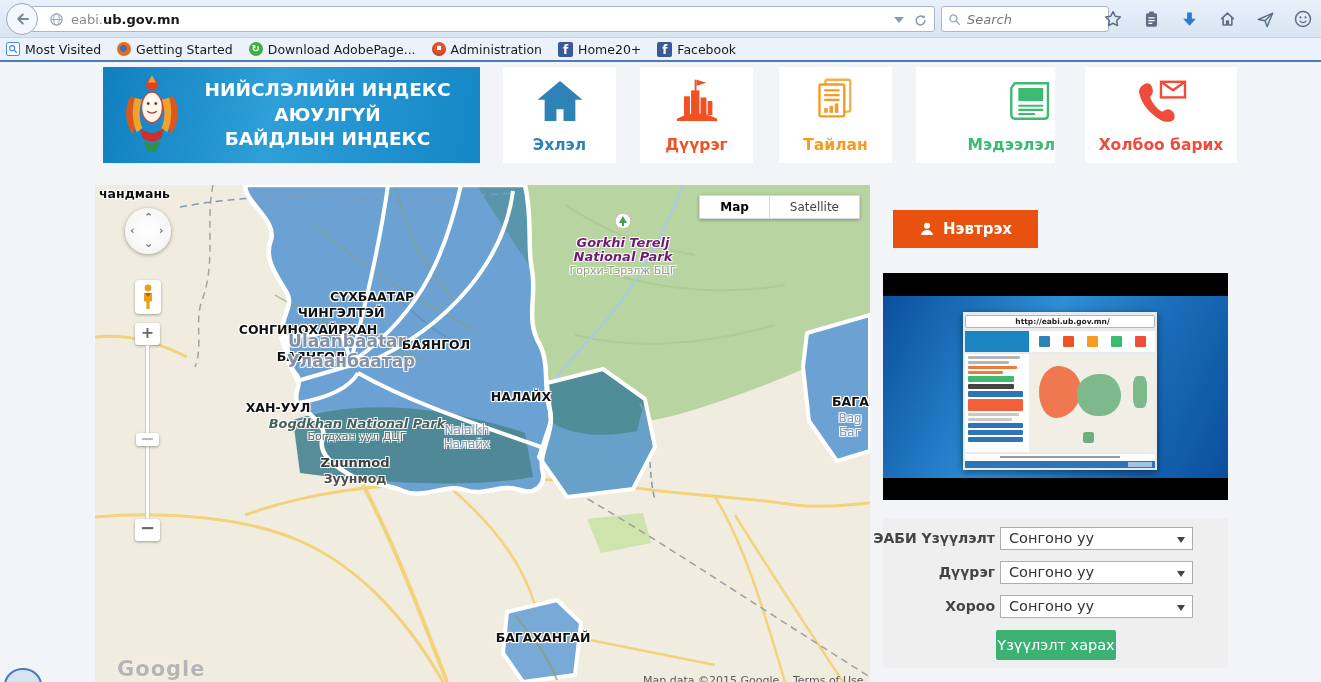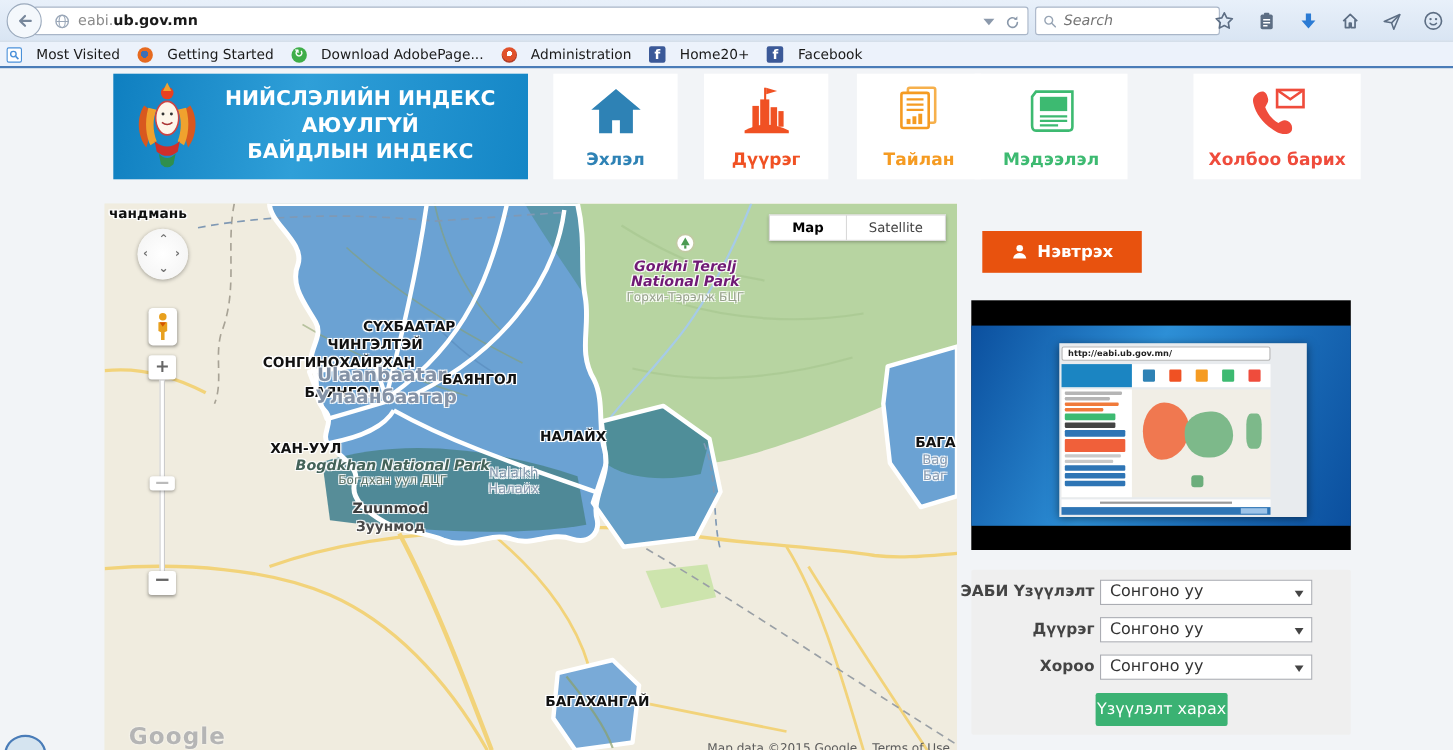--- a/index.html
+++ b/index.html
@@ -20,21 +20,21 @@
   .search-box { position:absolute; left:941px; top:6px; width:168px; height:26px; background:#fff;
     border:1px solid #a9b6c8; border-radius:3px; display:flex; align-items:center; padding:0 6px; gap:6px; }
   .search-box input { border:none; outline:none; width:120px; font-size:13px; font-style:italic; color:#666;
     font-family:"DejaVu Sans","Liberation Sans",sans-serif; background:transparent; }
   .chrome-icons { position:absolute; right:6px; top:0; height:38px; display:flex; align-items:center; gap:14px; }
   .ci { width:24px; height:24px; display:flex; align-items:center; justify-content:center; }
 
   
   .bookmarks { position:absolute; left:0; top:38px; width:1321px; height:24px; background:#ecf2fb;
     border-bottom:2px solid #4a7cb8; display:flex; align-items:center; padding-left:6px; gap:16px; }
-  .bm { display:flex; align-items:flex-end; gap:13px; font-size:12.5px; color:#1a1a1a; }
+  .bm { display:flex; align-items:flex-start; gap:5px; font-size:12.5px; color:#1a1a1a; }
   .bm-ic { width:15px; height:15px; display:flex; align-items:center; justify-content:center; }
   .fb-ic { width:15px; height:15px; background:#3b5998; color:#fff; font-weight:bold; font-size:12px;
     display:flex; align-items:flex-end; justify-content:center; border-radius:2px; line-height:14px; }
   .mv-ic { width:14px; height:14px; border:1.5px solid #4a90d9; border-radius:2px; background:#fff;
     display:flex; align-items:center; justify-content:center; }
   .ff-ic { width:14px; height:14px; border-radius:50%; background:radial-gradient(circle at 45% 45%, #3b6fb6 0 30%, #e66a20 31% 75%, #f9a13a 76%); }
   .dl-ic { width:14px; height:14px; border-radius:50%; background:#3fae49; color:#fff; font-size:10px; font-weight:bold;
     display:flex; align-items:center; justify-content:center; }
   .adm-ic { width:14px; height:14px; border-radius:50%;
     background:radial-gradient(circle at 50% 42%, #fff 0 22%, #e0512b 23% 60%, #b3402a 61%); }
@@ -44,21 +44,21 @@
     background:linear-gradient(100deg,#0f7fc0,#2f9fd8 45%,#1486c6); display:flex; align-items:center; }
   .banner-title { color:#fff; font-weight:bold; font-size:18.5px; line-height:1.35; text-align:center; flex:1; padding-right:8px; }
   .emblem { width:62px; height:80px; margin-left:18px; flex:none; }
   .tile { position:absolute; top:67px; height:96px; background:#fff; display:flex; flex-direction:column;
     align-items:center; justify-content:flex-end; padding-bottom:9px; cursor:pointer; }
   .tile svg { position:absolute; top:10px; }
   .tile-label { font-weight:bold; font-size:15.5px; }
   .t1 { left:503px; width:113px; } .t1 .tile-label { color:#2e82b5; }
   .t2 { left:640px; width:113px; } .t2 .tile-label { color:#f05123; }
   .t3 { left:779px; width:113px; } .t3 .tile-label { color:#f59b22; }
-  .t4 { left:886px; width:139px; } .t4 .tile-label { color:#3dba71; }
+  .t4 { left:916px; width:139px;align-items:flex-end; } .t4 .tile-label { color:#3dba71; }
   .t5 { left:1085px; width:152px; } .t5 .tile-label { color:#ef4c3c; }
 
   
   .map { position:absolute; left:95px; top:185px; width:775px; height:497px; overflow:hidden; background:#f0ecdf; }
   .map svg.basemap { position:absolute; left:0; top:0; }
   .mlabel { position:absolute; transform:translateX(-50%); font-size:12.5px; font-weight:bold; color:#111;
     white-space:nowrap; text-shadow:-1px -1px 0 #fff,1px -1px 0 #fff,-1px 1px 0 #fff,1px 1px 0 #fff, 0 0 3px #fff; }
   .mlabel.anchor-left { transform:none; }
   .mplace { position:absolute; transform:translateX(-50%); white-space:nowrap;
     text-shadow:-1px -1px 0 rgba(255,255,255,.85),1px 1px 0 rgba(255,255,255,.85),1px -1px 0 rgba(255,255,255,.85),-1px 1px 0 rgba(255,255,255,.85); }
@@ -93,22 +93,22 @@
   .btn-login { position:absolute; left:893px; top:210px; width:145px; height:38px; background:#e8520e; color:#fff;
     border:none; font-size:15px; font-weight:bold; display:flex; align-items:center; justify-content:center; gap:8px; cursor:pointer;
     font-family:"DejaVu Sans","Liberation Sans",sans-serif; }
   .btn-eabi { position:absolute; left:1057px; top:210px; width:146px; height:38px; background:#3a8ab8; color:#fff;
     border:none; font-size:15px; font-weight:bold; display:flex; align-items:center; justify-content:center; gap:8px; cursor:pointer;
     font-family:"DejaVu Sans","Liberation Sans",sans-serif; }
 
   .video { position:absolute; left:883px; top:273px; width:345px; height:227px; background:#000; cursor:pointer; }
   .vf-blue { position:absolute; left:0; top:23px; width:345px; height:182px;
     background:linear-gradient(115deg,#0b4f9e,#2d8fd6 42%,#1a6cb8 70%,#0b4f9e); }
-  .vf-window { position:absolute; left:80px; top:39px; width:225px; height:158px; background:#e8ebee;
-    box-shadow:0 2px 8px rgba(0,0,0,.5); }
+  .vf-window { position:absolute; left:80px; top:39px; width:194px; height:158px; background:#e8ebee;
+    box-shadow:0 2px 8px rgba(0,0,0,.5);text-align:center; }
   .vf-addr { position:absolute; left:2px; top:3px; width:190px; height:13px; background:#fff; border:1px solid #b5b5b5;
     border-radius:2px; font-size:7.5px; font-weight:bold; color:#222; line-height:11px; padding-left:5px; overflow:hidden; white-space:nowrap; }
   .vf-head { position:absolute; left:2px; top:19px; width:190px; height:21px; background:#fff; display:flex; }
   .vf-logo { width:64px; height:21px; background:#1b85c2; }
   .vf-nav { flex:1; display:flex; align-items:center; justify-content:space-around; padding:0 3px; }
   .vf-nav i { width:11px; height:11px; border-radius:1px; }
   .vf-body { position:absolute; left:2px; top:42px; width:190px; height:98px; background:#f1eee6; }
   .vf-col { position:absolute; left:0; top:0; width:64px; height:98px; background:#fff; padding:2px 3px; }
   .vf-col div { height:3px; margin-bottom:2px; border-radius:1px; }
   .vf-map-orange { position:absolute; left:74px; top:12px; width:42px; height:52px; background:#f07850;

